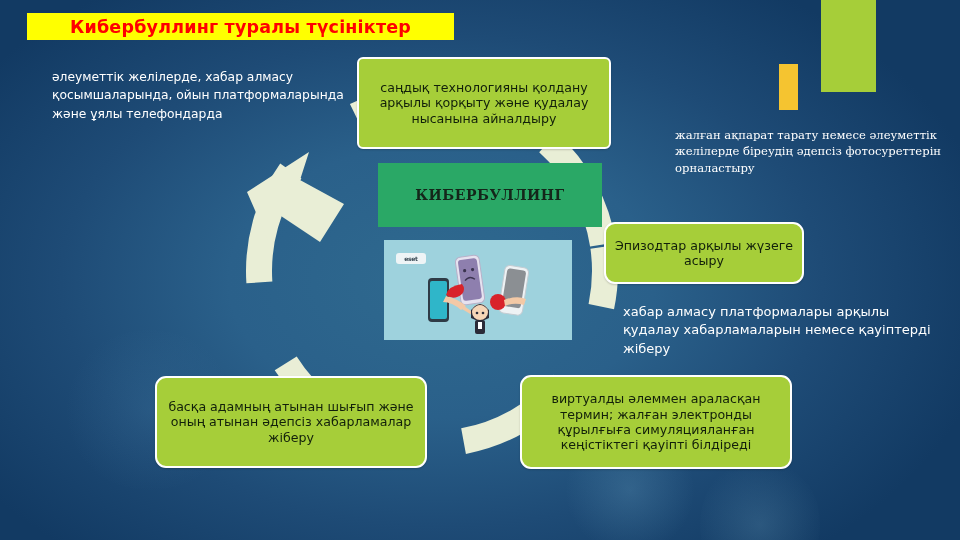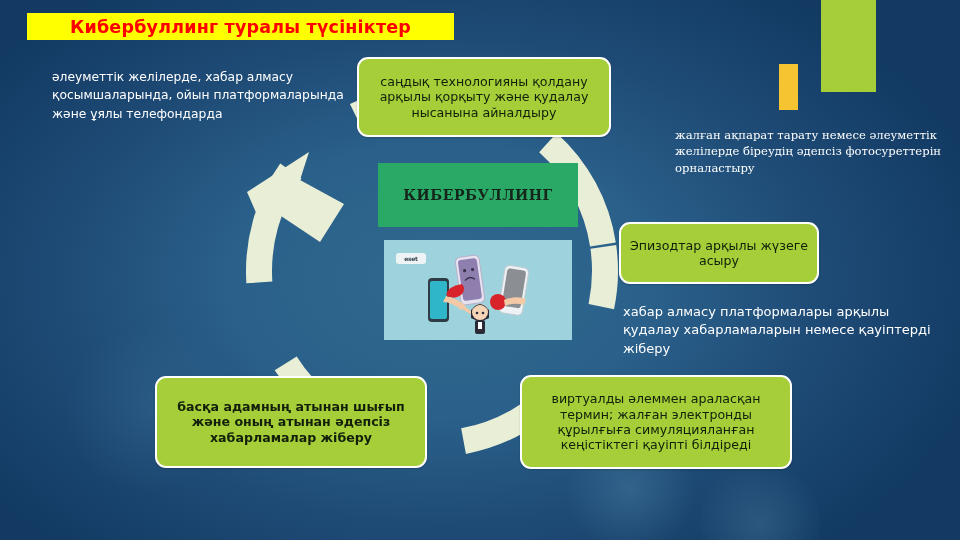--- a/index.html
+++ b/index.html
@@ -34,21 +34,21 @@
   
   .deco-yellow{position:absolute;left:779px;top:64px;width:19px;height:46px;background:#f5c430;}
   .deco-green{position:absolute;left:821px;top:-8px;width:55px;height:100px;background:#a6ce39;}
 
   
   .ring-wrap{position:absolute;left:192px;top:56px;width:480px;height:430px;}
   .ring-wrap svg{display:block;}
 
   
   .center-band{
-    position:absolute;left:378px;top:163px;width:200px;height:64px;
+    position:absolute;left:378px;top:163px;width:224px;height:64px;
     background:#2aa866;display:flex;align-items:center;justify-content:center;
   }
   .center-band span{
     color:#14261a;font-size:14px;font-weight:bold;letter-spacing:.5px;
     font-family:"DejaVu Serif", serif;
   }
 
   
   .pic{
     position:absolute;left:384px;top:240px;width:188px;height:100px;
@@ -65,24 +65,24 @@
   
   .box{
     position:absolute;background:#a6ce39;border-radius:11px;
     border:2.5px solid #ffffff;box-sizing:border-box;
     display:flex;align-items:center;justify-content:center;
     text-align:center;color:#12200a;line-height:1.22;
     box-shadow:0 1px 2px rgba(0,0,0,.18);
   }
   .box span{display:block;padding:0 7px;}
 
-  #box-top     {left:357px;top:57px;  width:254px;height:80px;  font-size:12.6px;}
+  #box-top     {left:357px;top:57px;  width:254px;height:92px;  font-size:12.6px;border-radius:6px;}
   #box-left    {left:151px;top:174px; width:195px;height:84px;  font-size:12.6px;}
-  #box-right   {left:619px;top:222px; width:200px;height:62px;  font-size:12.6px;}
-  #box-bottomL {left:155px;top:376px; width:272px;height:92px;  font-size:12.6px;font-weight:bold;}
+  #box-right   {left:604px;top:222px; width:200px;height:62px;  font-size:12.6px;}
+  #box-bottomL {left:155px;top:376px; width:272px;height:92px;  font-size:12.6px;}
   #box-bottomR {left:520px;top:375px; width:272px;height:94px;  font-size:12.6px;}
 
   
   .para{
     position:absolute;color:#ffffff;line-height:1.5;
     font-family:"DejaVu Sans", sans-serif;
   }
   #para-topleft {left:52px; top:68px;  width:300px;font-size:12.3px;}
   #para-topright{left:675px;top:127px; width:275px;font-size:11.6px;font-family:"DejaVu Serif",serif;line-height:1.42;}
   #para-bottomright{left:623px;top:303px;width:320px;font-size:13px;line-height:1.42;}

